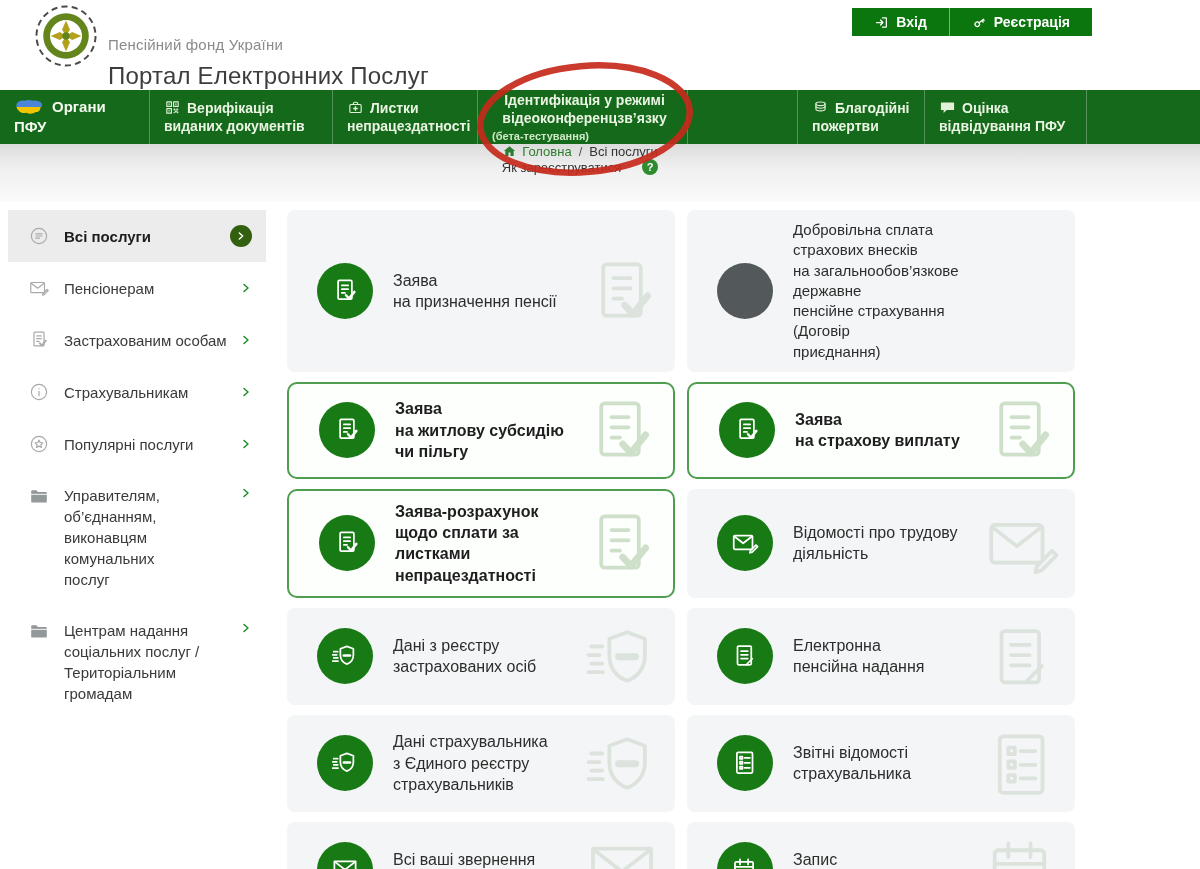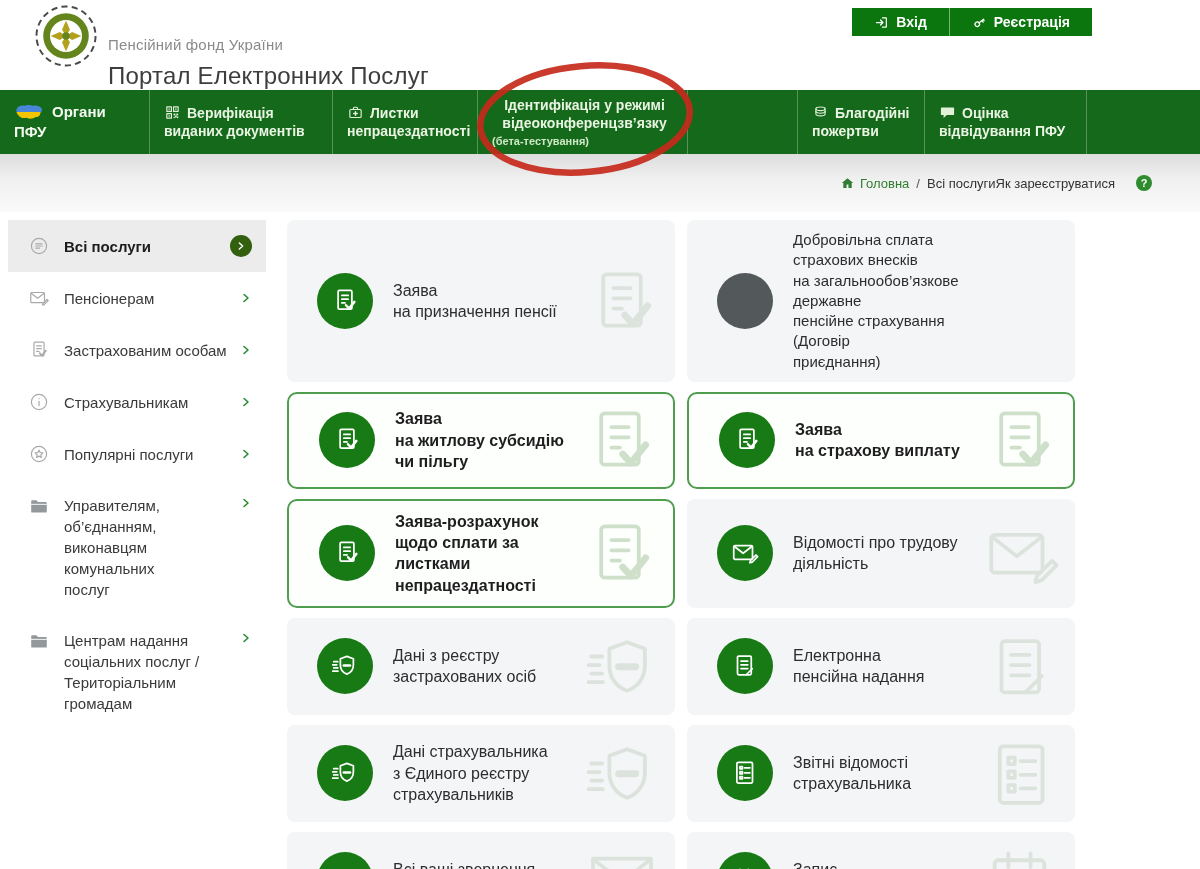--- a/index.html
+++ b/index.html
@@ -18,37 +18,37 @@
   .org-name { font-size:15px; color:#8a8a8a; letter-spacing:.2px;margin-top:24px; }
   .portal-title { font-size:24px; color:#3d3d3d; margin-top:9px; letter-spacing:.2px; }
   .auth { position:absolute; top:8px; right:108px; display:flex; height:28px; }
   .auth .btn { background:#0b760d; color:#fff; border:none; font-family:inherit; font-size:14px; font-weight:bold;
                display:flex; align-items:center; gap:7px; padding:0 22px; cursor:pointer; }
   .auth .btn + .btn { border-left:1px solid rgba(255,255,255,.45); }
   .auth svg { width:15px; height:15px; stroke-width:2; }
   .key-rot { transform:rotate(-38deg); }
 
   
-  .nav { display:flex; background:#15691b; height:64px; align-items:stretch; }
+  .nav { display:flex; background:#15691b; height:54px; align-items:stretch; }
   .nav-cell { border-right:1px solid rgba(255,255,255,.28); display:flex; align-items:center; padding:6px 10px 6px 14px; cursor:pointer; }
   .nav-cell .nav-text { color:#e9f4e2; font-weight:bold; font-size:14px; line-height:1.3; }
   .w1{width:150px;} .w2{width:183px;} .w3{width:145px;} .w4{width:210px; justify-content:center; text-align:center;}
   .spacer{width:110px; cursor:default;} .w5{width:127px;} .w6{width:162px;}
   .nav-cell.w1 .nav-text { font-size:15px; color:#f4faf0; }
   .nav-ico { width:17px; height:17px; vertical-align:-3px; margin-right:6px; color:#e1f0d8; }
   .flag-ico { width:30px; height:20px; vertical-align:-5px; margin-right:8px; }
   .nav-id { display:flex; flex-direction:column; align-items:flex-start; }
   .nav-id .nav-sub { color:#cfe8c6; font-size:11px; font-weight:bold; margin-top:1px; }
 
   
   .annotation { position:absolute; left:472px; top:58px; width:226px; height:122px; z-index:5; pointer-events:none; }
 
   
   .crumbbar { height:58px; background:linear-gradient(180deg,#dcdcdc 0%,#efefef 40%,#fbfbfb 100%);
-              display:flex; align-items:center; justify-content:flex-end; padding:0 48px 0 8px; font-size:13px; }
+              display:flex; align-items:center; justify-content:flex-start; padding:0 48px 0 8px; font-size:13px;flex-direction:column; }
   .crumb-left { display:flex; align-items:center; gap:5px; }
   .home-ico { width:15px; height:15px; }
   .crumb-home { color:#2f7d2f; cursor:pointer; text-decoration:none; }
   .crumb-sep { color:#555; margin:0 2px; }
   .crumb-cur { color:#333; }
   .crumb-right { display:flex; align-items:center; gap:21px; cursor:pointer; }
   .crumb-right .help { color:#333; }
   .q-ico { width:16px; height:16px; border-radius:50%; background:#2e8b2e; color:#fff; font-size:11px; font-weight:bold;
            display:inline-flex; align-items:center; justify-content:center; }
 

